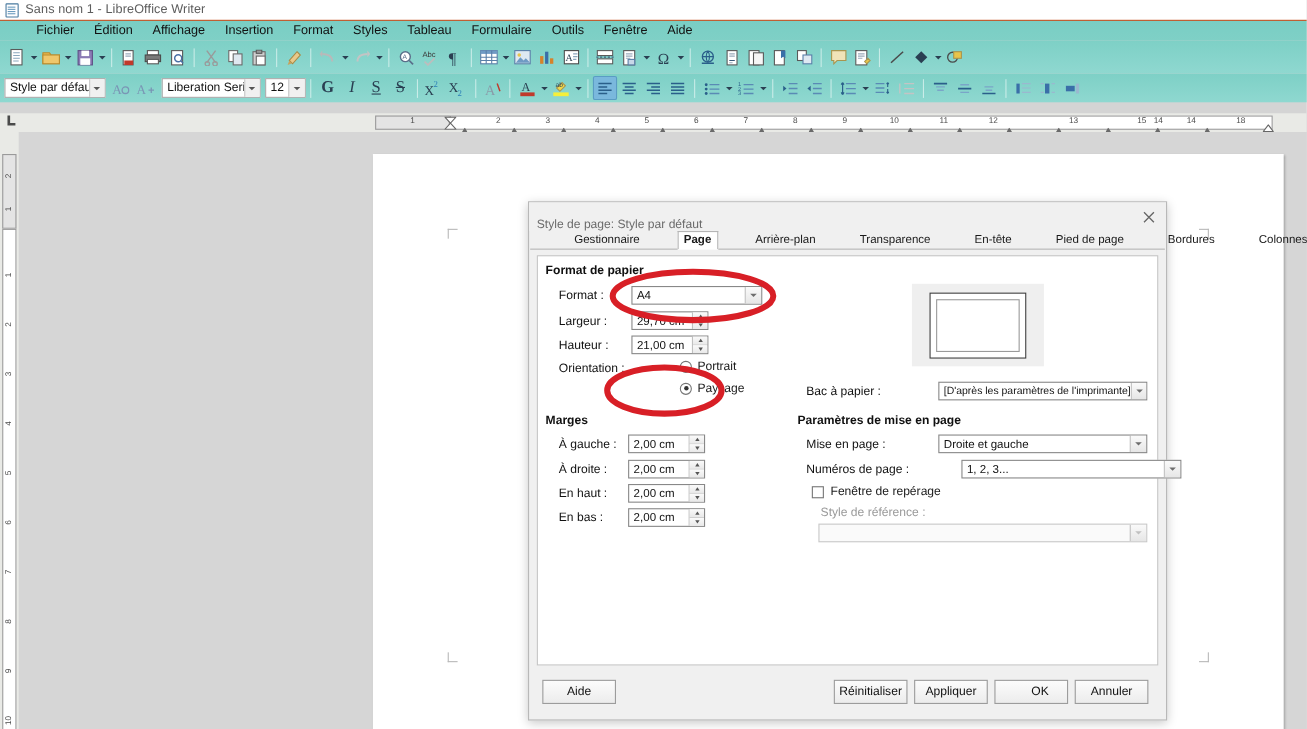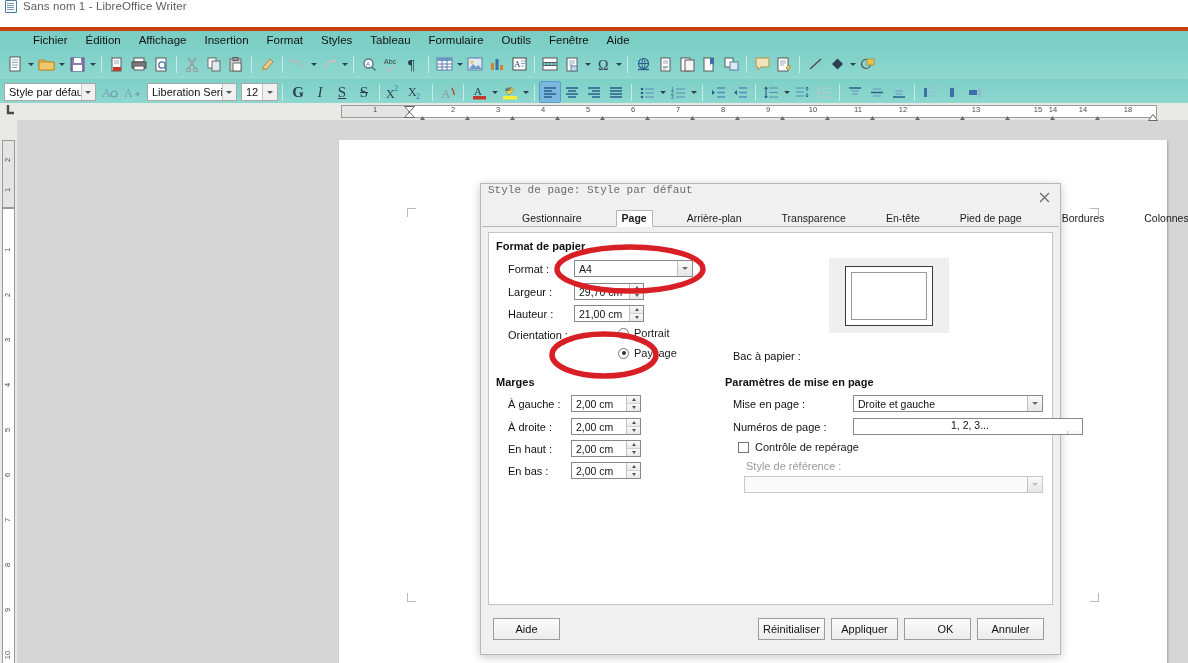--- a/index.html
+++ b/index.html
@@ -7,22 +7,22 @@
   body {
     width:1188px; height:663px; overflow:hidden;
     font-family:"Liberation Sans", sans-serif;
     font-size:11px; color:#1a1a1a;
     background:#d4d4d4;
     position:relative;
   }
 
   
   .titlebar{
-    height:31px; background:#ffffff; display:flex; align-items:flex-start;
-    padding-left:5px; gap:6px; border-bottom:4px solid #c2410c;
+    height:19px; background:#ffffff; display:flex; align-items:center;
+    padding-left:5px; gap:6px; border-bottom:1px solid #c2410c;
   }
   .titlebar .tb-icon{ width:12px; height:13px; position:relative; flex:0 0 auto;}
   .titlebar .tb-icon:before{
     content:""; position:absolute; inset:0;
     background:#fff; border:1px solid #4a7ba0; border-radius:1px;
   }
   .titlebar .tb-icon:after{
     content:""; position:absolute; left:2px; top:3px; width:7px; height:1px;
     box-shadow:0 0 0 0 #4a7ba0, 0 2px 0 0 #6c9cbf, 0 4px 0 0 #6c9cbf, 0 6px 0 0 #6c9cbf;
     background:#6c9cbf;
@@ -110,22 +110,22 @@
   .tboundary.bl{ border-left:1px solid #b9b9b9; border-bottom:1px solid #b9b9b9;}
   .tboundary.br{ border-right:1px solid #b9b9b9; border-bottom:1px solid #b9b9b9;}
 
   
   .dialog{
     position:absolute; left:480px; top:183px; width:581px; height:472px;
     background:#f0f0f0; border:1px solid #b8b8b8;
     box-shadow:0 2px 9px rgba(0,0,0,.22);
   }
   .dlg-title{
-    height:26px; background:#f0f0f0; display:flex; align-items:flex-start;
-    padding-left:7px; font-size:11px; color:#6b6b6b;font-family:Liberation Mono, monospace;
+    height:26px; background:#f0f0f0; display:flex; align-items:flex-end;
+    padding-left:7px; font-size:11px; color:#6b6b6b;
   }
   .dlg-close{
     margin-left:auto; width:32px; height:26px; display:flex; align-items:center; justify-content:center;
     color:#4a4a4a; font-size:14px; line-height:1;
   }
   .tabstrip{
     display:flex; align-items:flex-end; padding-left:6px; height:17px;
     border-bottom:1px solid #b5b5b5; margin:0 1px;
   }
   .tab{
@@ -874,38 +874,42 @@
           <div class="up"></div>
           <div class="dn"></div>
         </span>
     </div>
 
     <div class="preview" style="left:340px;top:25px;">
       <div class="pg"></div>
     </div>
 
     <div class="flabel" style="position:absolute;left:244px;top:117px;">Bac à papier :</div>
+    <div class="combo" style="left:364px;top:114px;width:190px;">
+      <span style="font-size:9.5px;">[D'après les paramètres de l'imprimante]</span>
+      <span class="cbtn"></span>
+    </div>
 
     <div class="sect-title" style="position:absolute;left:236px;top:143px;">Paramètres de mise en page</div>
 
     <div class="flabel" style="position:absolute;left:244px;top:165px;">Mise en page :</div>
     <div class="combo" style="left:364px;top:162px;width:190px;">
       <span>Droite et gauche</span>
       <span class="cbtn"></span>
     </div>
 
     <div class="flabel" style="position:absolute;left:244px;top:188px;">Numéros de page :</div>
-    <div class="combo" style="left:364px;top:185px;width:230px;flex-direction:column;">
+    <div class="combo" style="left:385px;top:185px;width:200px;">
       <span>1, 2, 3...</span>
       <span class="cbtn"></span>
     </div>
 
     <div class="check" style="left:249px;top:208px;">
       <span class="box"></span>
-      <span>Contrôle de repérage</span>
+      <span>Fenêtre de repérage</span>
     </div>
 
     <div class="flabel dis" style="position:absolute;left:257px;top:227px;">Style de référence :</div>
     <div class="combo disabled" style="left:255px;top:243px;width:299px;">
       <span></span>
       <span class="cbtn"></span>
     </div>
 
   </div>
 

